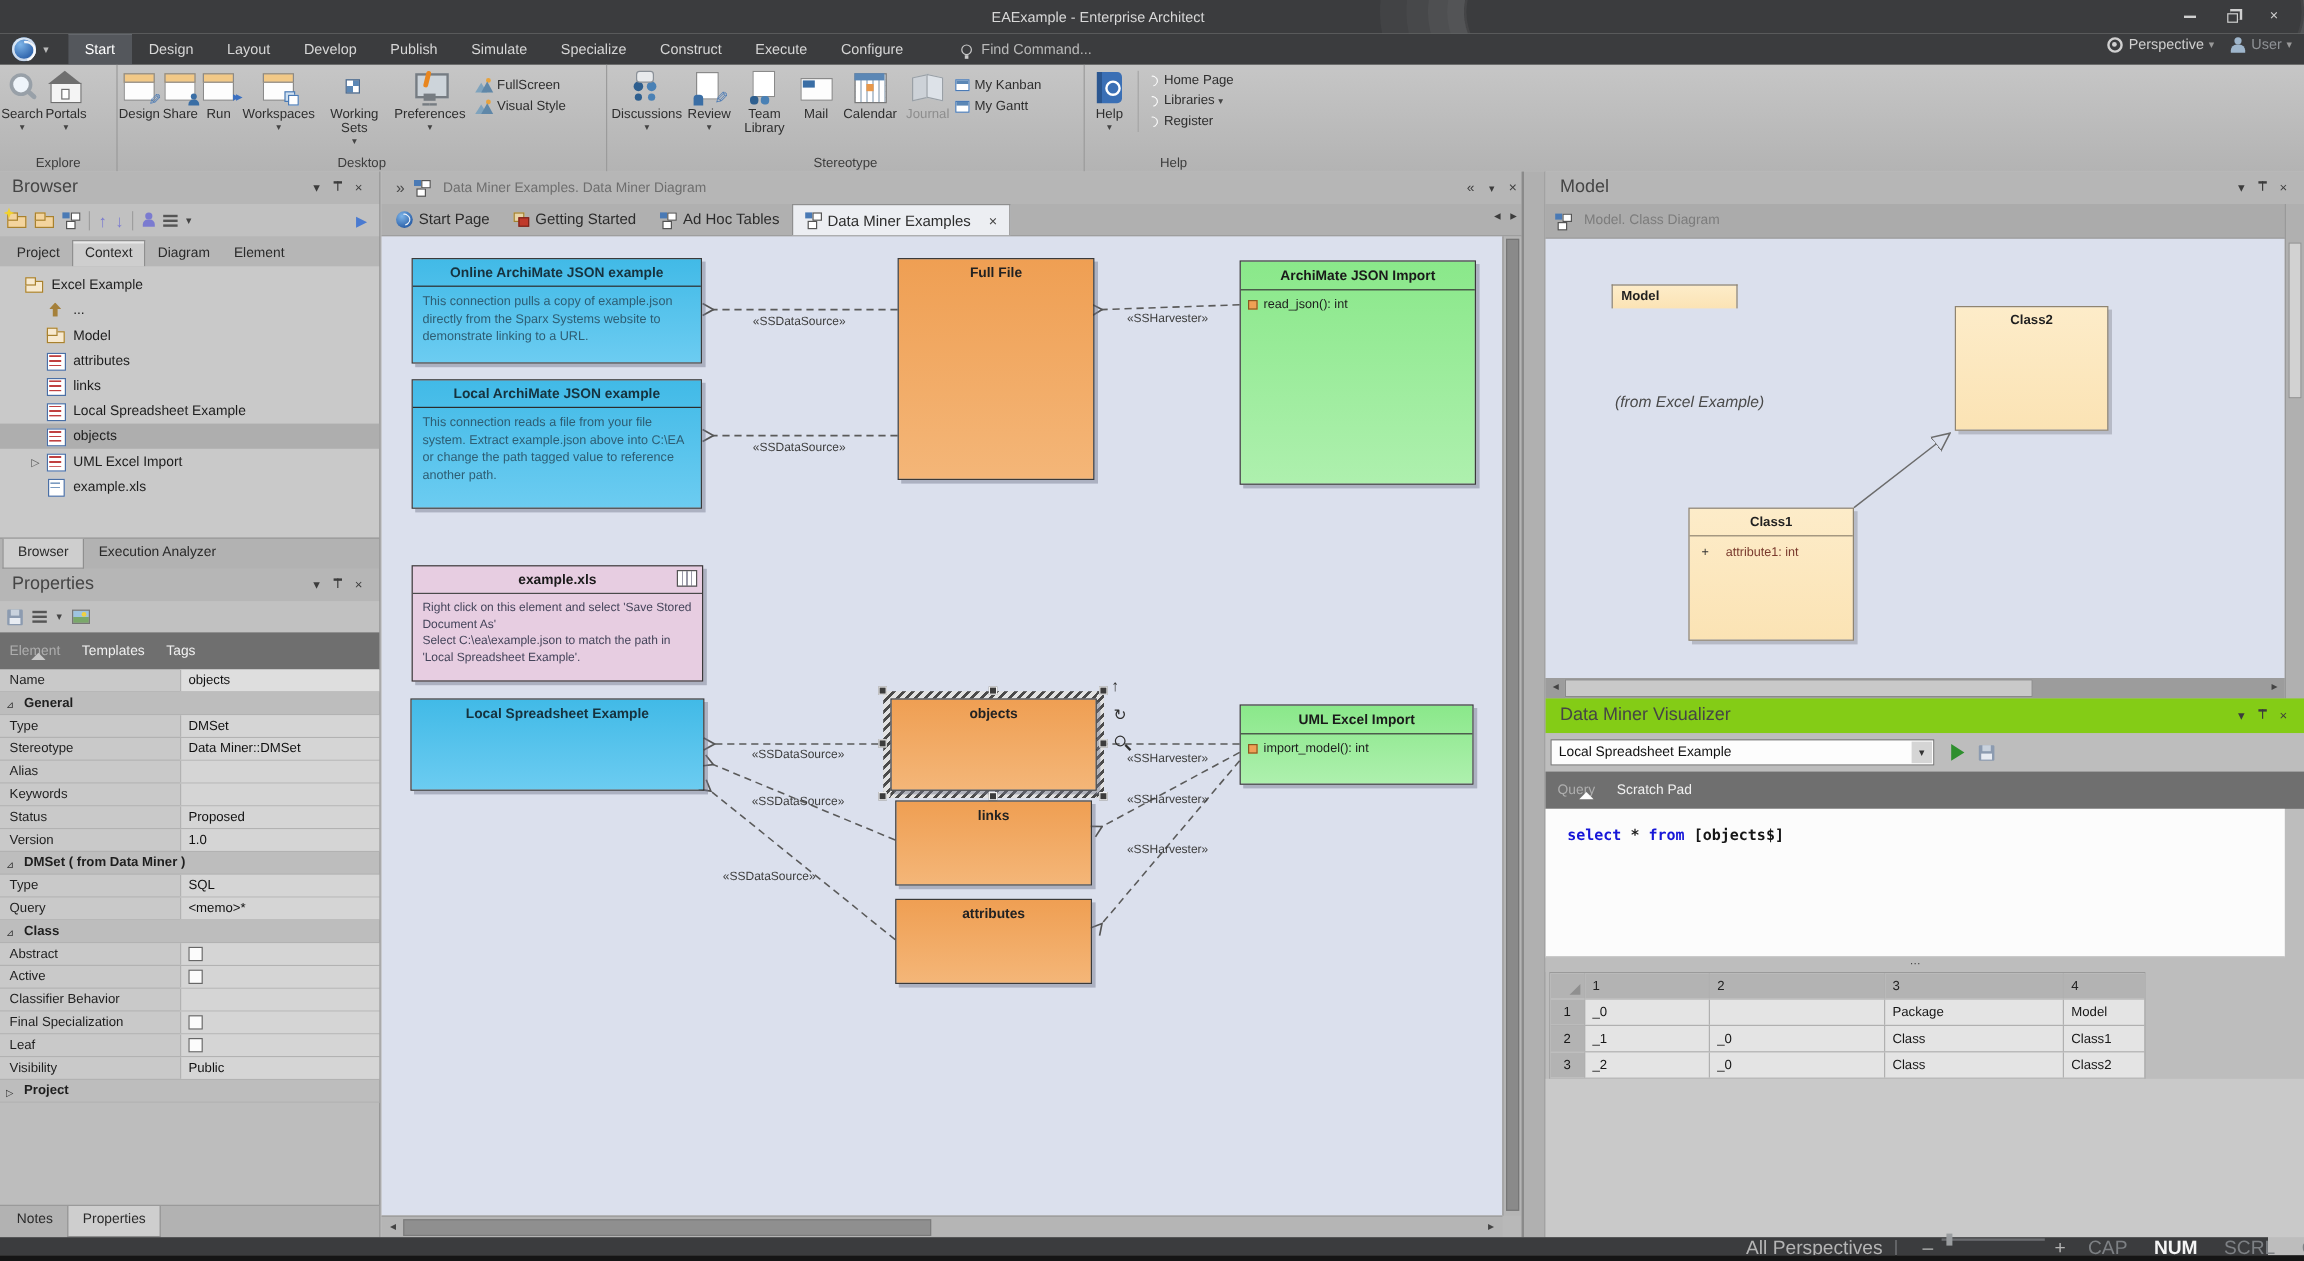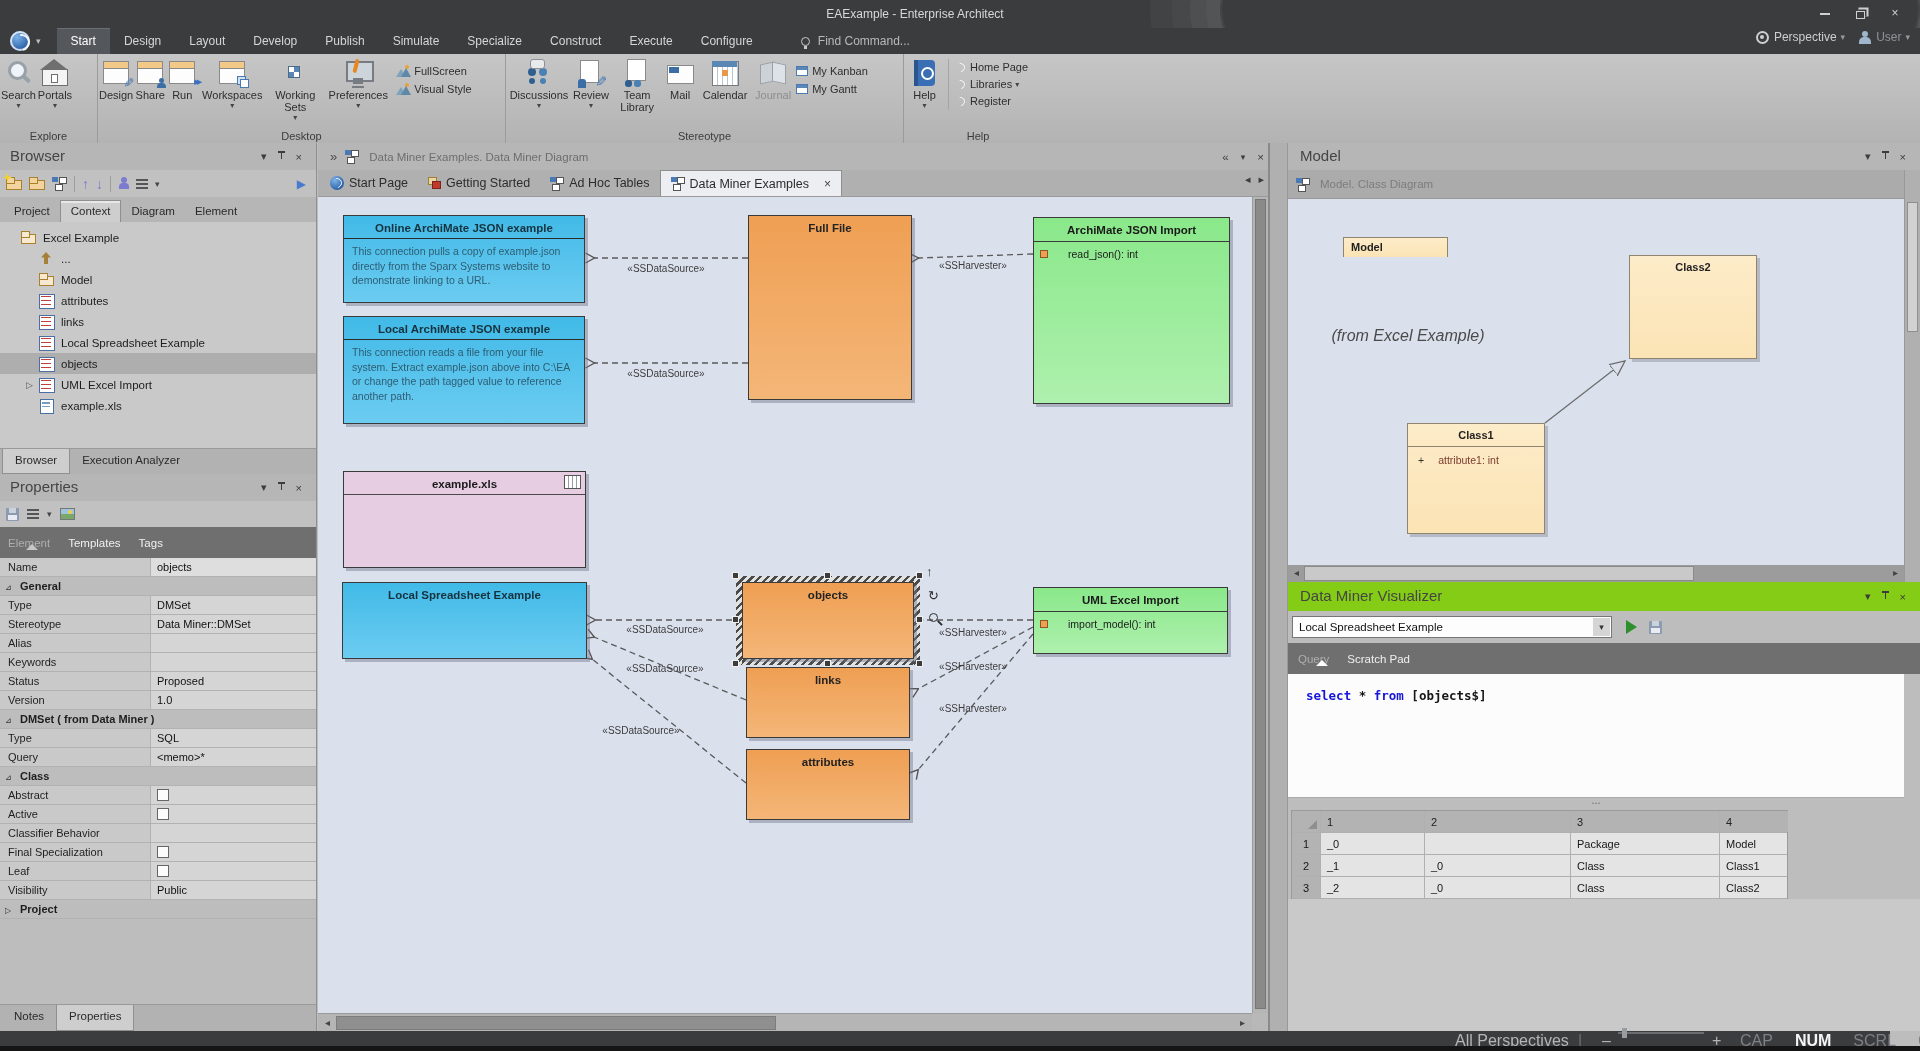--- a/index.html
+++ b/index.html
@@ -185,21 +185,21 @@
   .el{position:absolute;border:1px solid #3a3a3a;box-shadow:3px 3px 0 rgba(115,120,140,.45);font-size:11px}
   .el-title{font-weight:bold;text-align:center;padding:6px 4px 4px;color:#16323e;font-size:11.5px}
   .blue{background:linear-gradient(180deg,#41bae7,#6cccf1)}
   .blue .el-title{border-bottom:1px solid #2c2c2c}
   .blue.notitle-border .el-title{border-bottom:none}
   .el-body{padding:5px 8px;color:#2e5d73;font-size:10.5px;line-height:1.4;white-space:pre-line}
   .orange{background:linear-gradient(180deg,#ef9f53,#f4b678)}
   .orange .el-title{color:#222}
   .green{background:linear-gradient(180deg,#8ae88a,#aef0ae)}
   .green .el-title{color:#1a1a1a;border-bottom:1px solid #3a3a3a;padding-bottom:5px}
-  .el-attr{display:flex;align-items:center;gap:20px;padding:6px 6px;color:#1c1c1c;font-size:10.5px}
+  .el-attr{display:flex;align-items:center;gap:5px;padding:6px 6px;color:#1c1c1c;font-size:10.5px}
   .attr-ic{width:8px;height:8px;background:#f0a055;border:1px solid #8a5a20;flex:none}
   .pink{background:#e7cde1}
   .pink .el-title{color:#1a1a1a;border-bottom:1px solid #4a4a4a;text-align:center}
   .pink .el-body{color:#44445a}
   .note-ic{position:absolute;right:4px;top:3px;width:17px;height:14px;background:repeating-linear-gradient(90deg,#fff 0 3px,#9a9aa8 3px 4px),repeating-linear-gradient(#fff 0 3px,#9a9aa8 3px 4px);border:1px solid #555}
 
   
   .hatch{position:absolute;background:repeating-linear-gradient(135deg,#4a4a4a 0 2.5px,#e2e2e2 2.5px 5.5px)}
   .handle{position:absolute;width:7px;height:7px;background:#3c3c3c;border:1px solid #f0f0f0}
   .sel-ic{position:absolute;color:#2f2f2f;font-size:13px;line-height:1}
@@ -222,21 +222,21 @@
   #model-crumb{position:absolute;left:0;top:27px;width:100%;height:29px;background:#ababab;display:flex;align-items:center;color:#7c7c7c;font-size:11.5px;border-bottom:1px solid #9a9a9a}
   #model-canvas{position:absolute;left:0;top:56px;width:616px;height:366px;background:#dbe0ed;overflow:hidden}
   .cream{position:absolute;background:linear-gradient(#fdecc9,#fbe3b4);border:1px solid #8f8470;box-shadow:3px 3px 0 #b6bac6;font-size:11px}
   .cream .ttl{font-weight:bold;text-align:center;padding-top:5px;color:#1f1f1f}
   #pkg-tab{border-bottom:none;box-shadow:none;z-index:2}
   #pkg-tab .ttl{text-align:left;padding:3px 0 0 7px}
   #pkg-body{z-index:1}
   .pkg-item{display:flex;align-items:center;gap:5px;padding:2px 0 0 8px;font-size:10.5px;color:#222}
   .mini-class{width:13px;height:11px;background:#fff;border:1px solid #4a6fa5;position:relative;flex:none}
   .mini-class::after{content:"";position:absolute;left:2px;top:2px;width:7px;height:5px;background:repeating-linear-gradient(#c04040 0 1.2px,transparent 1.2px 3px)}
-  #pkg-caption{position:absolute;font-style:italic;font-size:16px;color:#4a4a4a;text-align:center}
+  #pkg-caption{position:absolute;font-style:italic;font-size:13px;color:#4a4a4a;text-align:center}
   .cls-divider{border-top:1px solid #8f8470;margin-top:5px}
   .cls-attr{display:flex;gap:14px;padding:7px 0 0 10px;font-size:10.5px;color:#7a3b2e}
   .cls-attr .pl{color:#333}
   #model-hscroll{position:absolute;left:0;top:422px;width:616px;height:17px;background:#9c9c9c}
   #model-hscroll .hthumb{background:#c9c9c9;border-color:#8a8a8a}
   #model-vscroll{position:absolute;left:616px;top:27px;width:16px;height:412px;background:#b0b0b0;border-left:1px solid #999}
   #model-vscroll .vthumb{position:absolute;left:2px;top:32px;width:11px;height:130px;background:#d2d2d2;border:1px solid #8f8f8f}
 
   #dmv-title{position:absolute;left:0;top:439px;width:100%;height:29px;background:#84cc16;padding:5px 0 0 12px}
   #dmv-combo-row{position:absolute;left:0;top:468px;width:100%;height:32px;background:#bdbdbd;display:flex;align-items:center;padding-left:4px}
@@ -761,20 +761,22 @@
       <div class="el green" style="left:715px;top:20px;width:197px;height:187px">
         <div class="el-title">ArchiMate JSON Import</div>
         <div class="el-attr">
             <span class="attr-ic"></span>
             <span>read_json(): int</span>
           </div>
       </div>
       <div class="el pink" style="left:25px;top:274px;width:243px;height:97px">
         <div class="note-ic"></div>
         <div class="el-title">example.xls</div>
+        <div class="el-body" style="font-size:10px">Right click on this element and select 'Save Stored Document As'
+Select C:\ea\example.json to match the path in 'Local Spreadsheet Example'.</div>
       </div>
       <div class="el blue notitle-border" style="left:24px;top:385px;width:245px;height:77px">
         <div class="el-title">Local Spreadsheet Example</div>
       </div>
 
       <div class="hatch" style="left:418px;top:379px;width:184px;height:6px"></div>
       <div class="hatch" style="left:418px;top:462px;width:184px;height:6px"></div>
       <div class="hatch" style="left:418px;top:379px;width:6px;height:89px"></div>
       <div class="hatch" style="left:596px;top:379px;width:6px;height:89px"></div>
       <div class="el orange" style="left:424px;top:385px;width:172px;height:77px">

